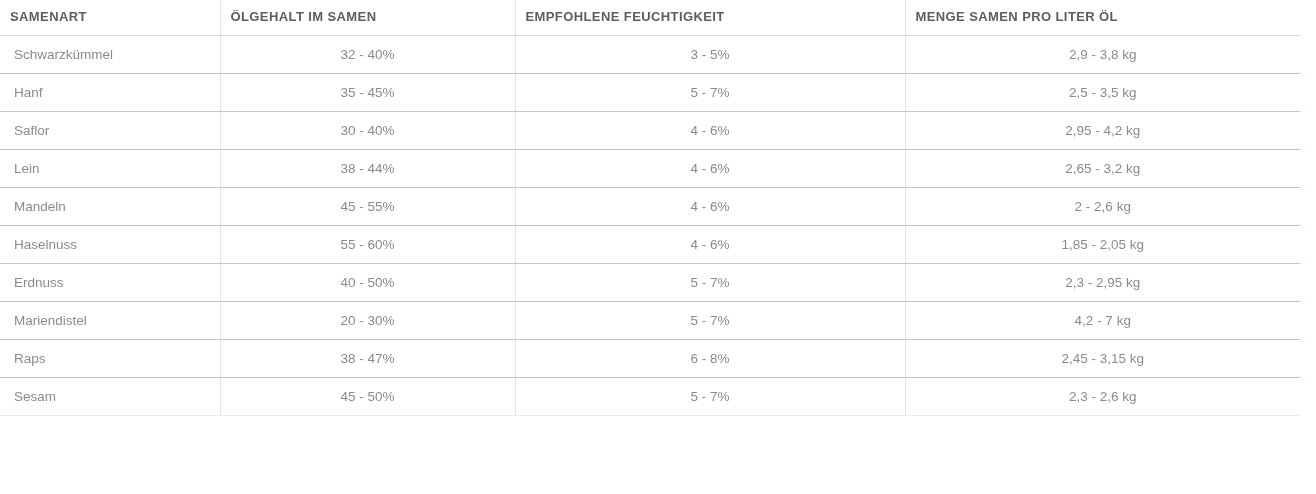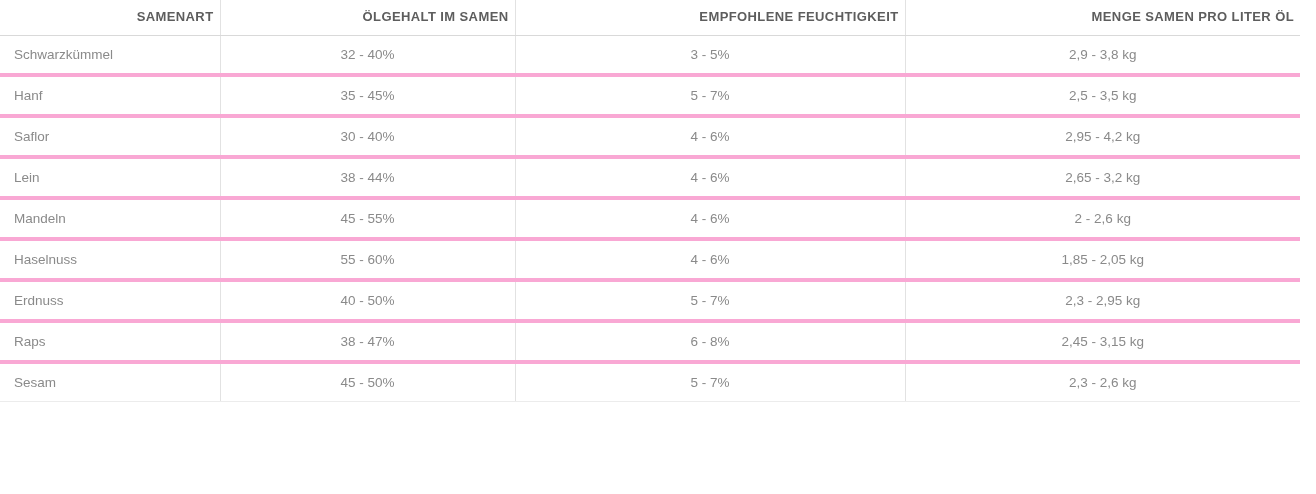--- a/index.html
+++ b/index.html
@@ -28,40 +28,40 @@
   table.seed-table col.c1 { width: 295px; }
   table.seed-table col.c2 { width: 390px; }
   table.seed-table col.c3 { width: 395px; }
 
   table.seed-table thead th {
     font-size: 13px;
     font-weight: bold;
     letter-spacing: 0.4px;
     color: #5d5d5d;
     text-transform: uppercase;
-    text-align: right;
-    padding: 9px 6px 11px 24px;
+    text-align: left;
+    padding: 9px 6px 11px 10px;
     border-bottom: 1px solid #d9d9d9;
     border-right: 1px solid #e2e2e2;
     vertical-align: middle;
     background: #ffffff;
     margin-left: 16px;
   }
   table.seed-table thead th:last-child {
     border-right: none;
   }
   table.seed-table thead th.first {
     border-right: 1px solid #e2e2e2;
   }
   table.seed-table tbody td {
     font-size: 13.5px;
     color: #8a8a8a;
     padding: 6px 6px 6px 6px;
     height: 25px;
-    border-bottom: 4px solid #f9a8d4;
+    border-bottom: 1px solid #f9a8d4;
     border-right: 1px solid #e2e2e2;
     text-align: center;
     vertical-align: middle;
     white-space: nowrap;
   }
   table.seed-table tbody td:last-child {
     border-right: none;
   }
   table.seed-table tbody td.name {
     text-align: left;
@@ -128,20 +128,26 @@
           <td>4 - 6%</td>
           <td>1,85 - 2,05 kg</td>
         </tr>
         <tr>
           <td class="name">Erdnuss</td>
           <td>40 - 50%</td>
           <td>5 - 7%</td>
           <td>2,3 - 2,95 kg</td>
         </tr>
         <tr>
+          <td class="name">Mariendistel</td>
+          <td>20 - 30%</td>
+          <td>5 - 7%</td>
+          <td>4,2 - 7 kg</td>
+        </tr>
+        <tr>
           <td class="name">Raps</td>
           <td>38 - 47%</td>
           <td>6 - 8%</td>
           <td>2,45 - 3,15 kg</td>
         </tr>
         <tr>
           <td class="name">Sesam</td>
           <td>45 - 50%</td>
           <td>5 - 7%</td>
           <td>2,3 - 2,6 kg</td>

